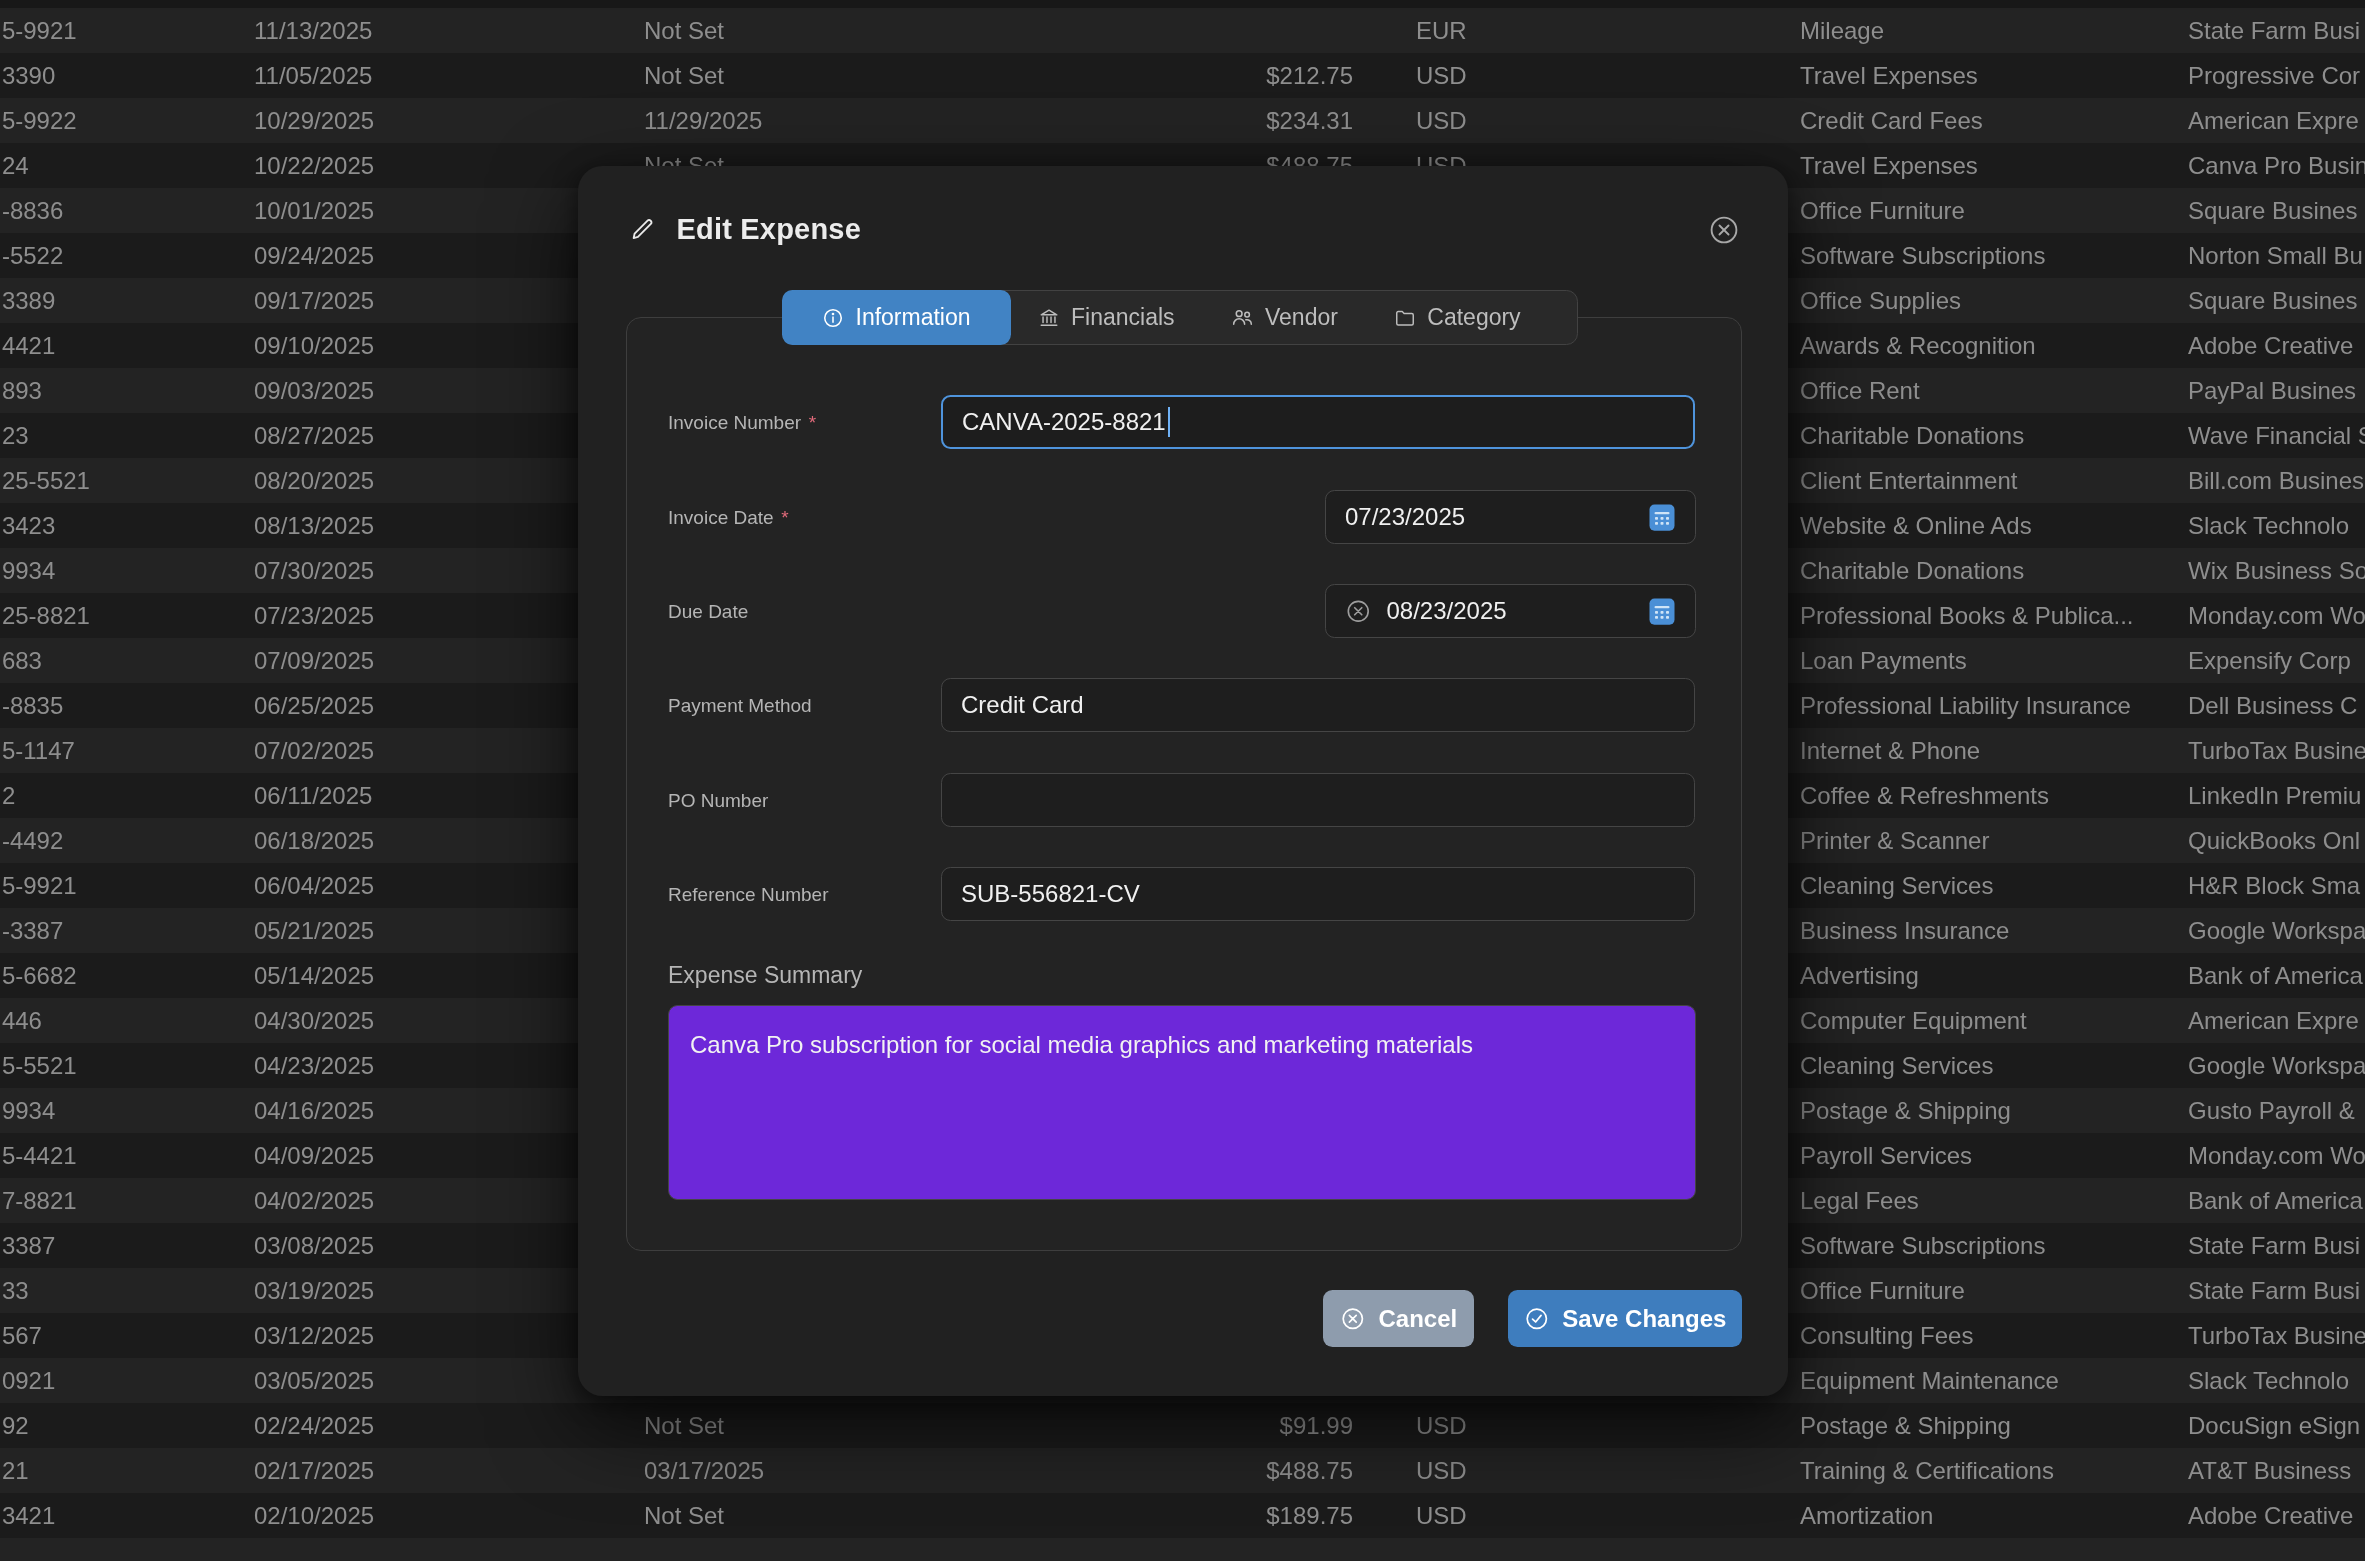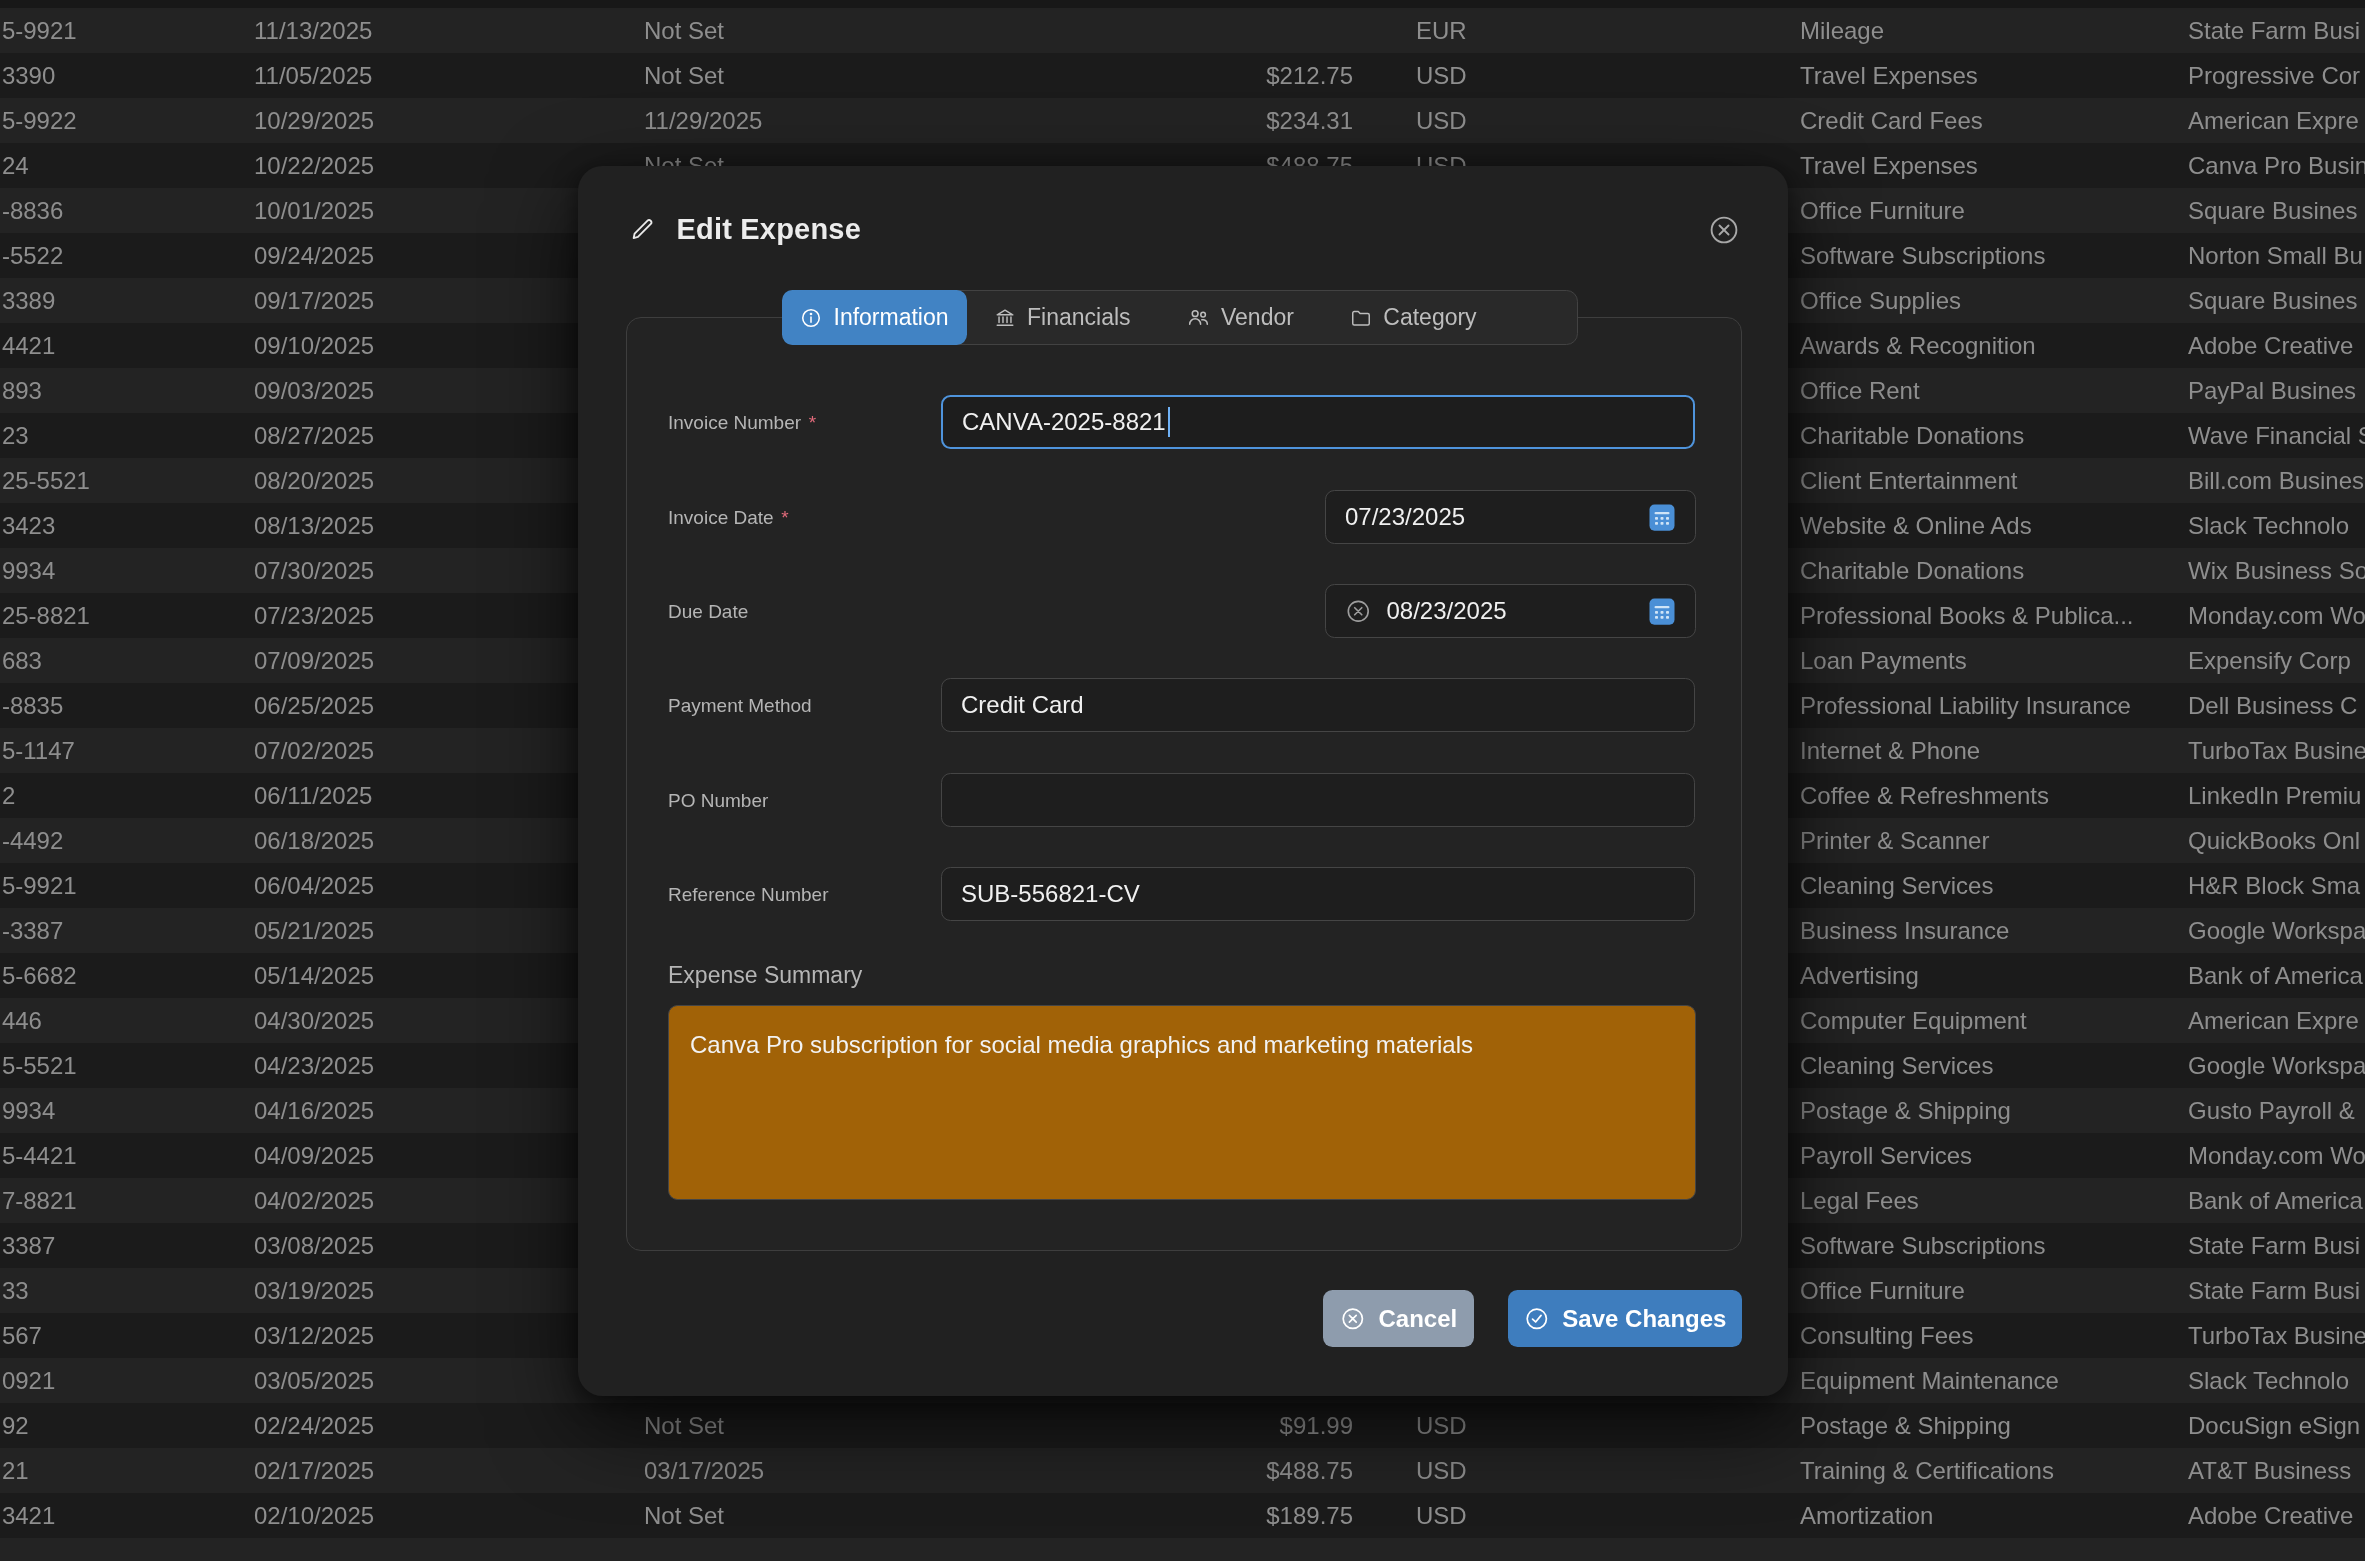--- a/index.html
+++ b/index.html
@@ -32,21 +32,21 @@
   .modal-title .t{font-size:29px;font-weight:600;color:#ececec;letter-spacing:0.2px;}
   .icon{display:inline-flex;align-items:center;justify-content:center;}
   .close-btn{position:absolute;left:1130px;top:48px;width:32px;height:32px;color:#a8a8a8;cursor:pointer;}
   
   .tabbar{
     position:absolute;left:204px;top:124px;width:796px;height:55px;
     background:#292929;border:0.9px solid #424242;border-radius:11.4px;
     display:flex;align-items:stretch;z-index:3;box-sizing:border-box;
   }
   .tab{display:flex;align-items:center;gap:11.4px;padding:0 28px;font-size:23px;color:#bdbdbd;border-radius:10.4px;cursor:pointer;}
-  .tab.active{background:#4183c4;color:#ffffff;margin:-0.9px;padding:0 18px;}
+  .tab.active{background:#4183c4;color:#ffffff;margin:-0.9px;padding:0 40px;}
   .tab .icon svg{display:block;}
   
   .card{
     position:absolute;left:48px;top:151px;width:1116px;height:934px;
     border:0.9px solid #3e3e3e;border-radius:15px;background:#232323;z-index:1;box-sizing:border-box;
   }
   .frow{position:absolute;left:90px;width:1028px;height:55px;z-index:2;}
   .frow .lbl{position:absolute;left:0;top:0;height:55px;line-height:55px;font-size:19px;color:#b5b5b5;}
   .req{color:#e06a7a;margin-left:7.6px;}
   .input{
@@ -56,21 +56,21 @@
   }
   .input.full{left:273px;width:754px;}
   .input.datein{left:657px;width:371px;}
   .input.focused{border:2.4px solid #4f94dc;background:#1d1d1d;}
   .cursor{display:inline-block;width:2.8px;height:30px;background:#6fb1f5;margin-left:1.9px;vertical-align:middle;}
   .cal{margin-left:auto;flex:0 0 auto;}
   .clear-ic{margin-right:15px;color:#9d9d9d;flex:0 0 auto;display:inline-flex;}
   .summary-lbl{position:absolute;left:90px;top:796px;font-size:23px;color:#b5b5b5;z-index:2;}
   .textarea{
     position:absolute;left:90px;top:839px;width:1028px;height:195px;box-sizing:border-box;z-index:2;
-    background:#a16207;border:0.9px solid #454545;border-radius:9.5px;
+    background:#6d28d9;border:0.9px solid #454545;border-radius:9.5px;
     padding:23px 21px;font-size:24px;color:#f2f2f2;line-height:32px;
   }
   
   .btn{
     position:absolute;top:1124px;height:57px;border-radius:9.5px;
     display:flex;align-items:center;justify-content:center;gap:13.2px;
     font-size:24px;font-weight:600;color:#ffffff;cursor:pointer;box-sizing:border-box;
   }
   .btn-cancel{left:745px;width:151px;background:#8e9cad;}
   .btn-save{left:930px;width:234px;background:#3e7dbe;}

